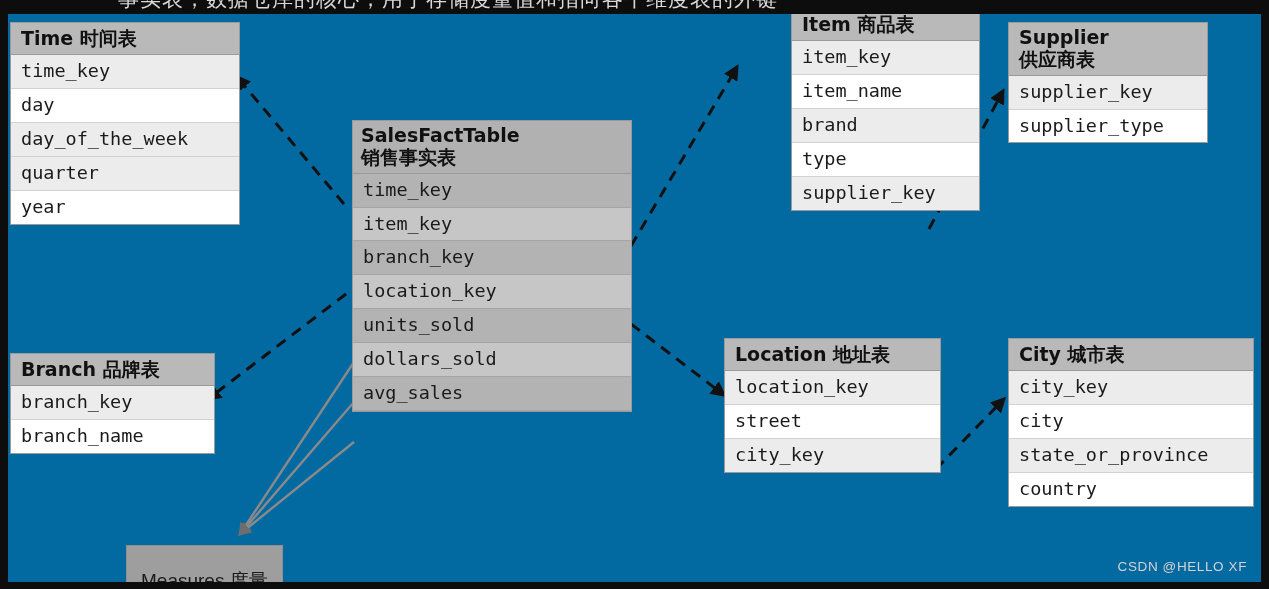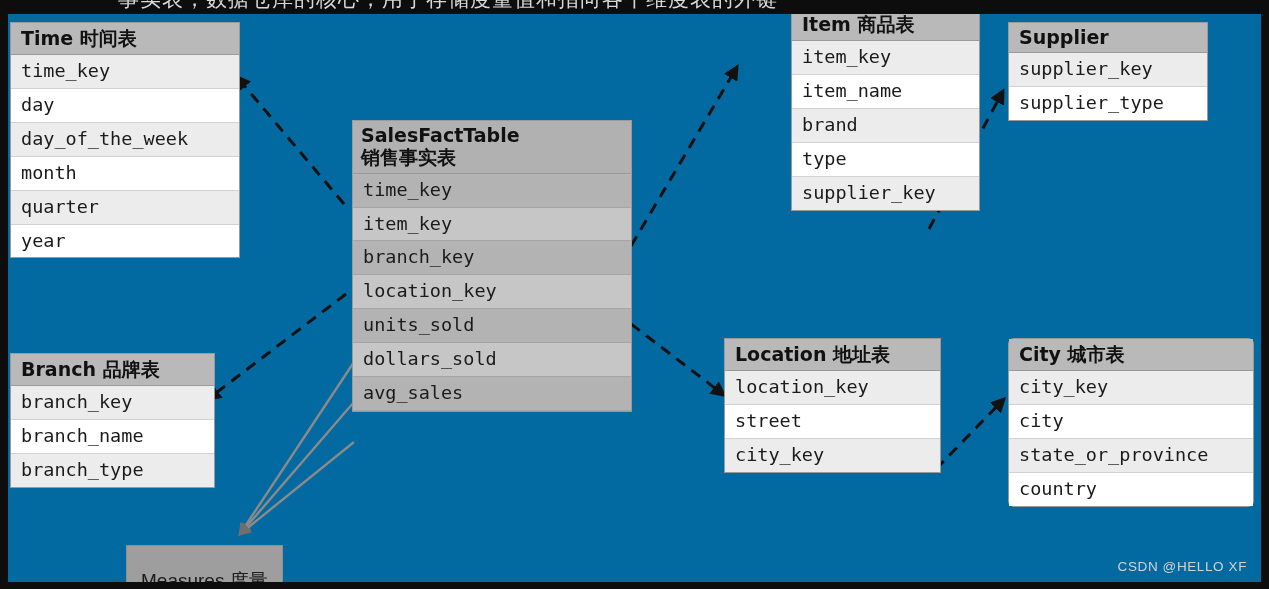--- a/index.html
+++ b/index.html
@@ -94,33 +94,31 @@
     </svg>
 
     <div class="tbl" style="left:2px;top:8px;width:230px;">
       <div class="hdr">
         <span>Time</span>
         <span class="cn">时间表</span>
       </div>
       <div class="row a">time_key</div>
       <div class="row b">day</div>
       <div class="row a">day_of_the_week</div>
-      <div class="row b">month</div>
       <div class="row a">quarter</div>
       <div class="row b">year</div>
     </div>
 
     <div class="tbl" style="left:2px;top:339px;width:205px;">
       <div class="hdr">
         <span>Branch</span>
         <span class="cn">品牌表</span>
       </div>
       <div class="row a">branch_key</div>
       <div class="row b">branch_name</div>
-      <div class="row a">branch_type</div>
     </div>
 
     <div class="tbl fact" style="left:344px;top:106px;width:280px;">
       <div class="hdr two">
         <span>SalesFactTable</span>
         <span class="cn l2">销售事实表</span>
       </div>
       <div class="row a">time_key</div>
       <div class="row b">item_key</div>
       <div class="row a">branch_key</div>
@@ -138,36 +136,37 @@
       <div class="row a">item_key</div>
       <div class="row b">item_name</div>
       <div class="row a">brand</div>
       <div class="row b">type</div>
       <div class="row a">supplier_key</div>
     </div>
 
     <div class="tbl" style="left:1000px;top:-8px;width:200px;margin-top:16px;">
       <div class="hdr two">
         <span>Supplier</span>
+        <span class="cn l2">供应商表</span>
       </div>
       <div class="row a">supplier_key</div>
       <div class="row b">supplier_type</div>
     </div>
 
     <div class="tbl" style="left:716px;top:324px;width:217px;">
       <div class="hdr">
         <span>Location</span>
         <span class="cn">地址表</span>
       </div>
       <div class="row a">location_key</div>
       <div class="row b">street</div>
       <div class="row a">city_key</div>
     </div>
 
-    <div class="tbl" style="left:1000px;top:324px;width:246px;border-radius:6px;">
+    <div class="tbl" style="left:1000px;top:324px;width:246px;">
       <div class="hdr">
         <span>City</span>
         <span class="cn">城市表</span>
       </div>
       <div class="row a">city_key</div>
       <div class="row b">city</div>
       <div class="row a">state_or_province</div>
       <div class="row b">country</div>
     </div>
 

